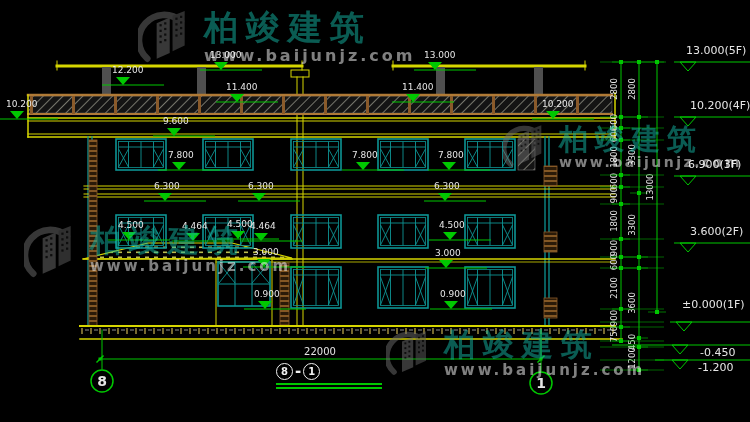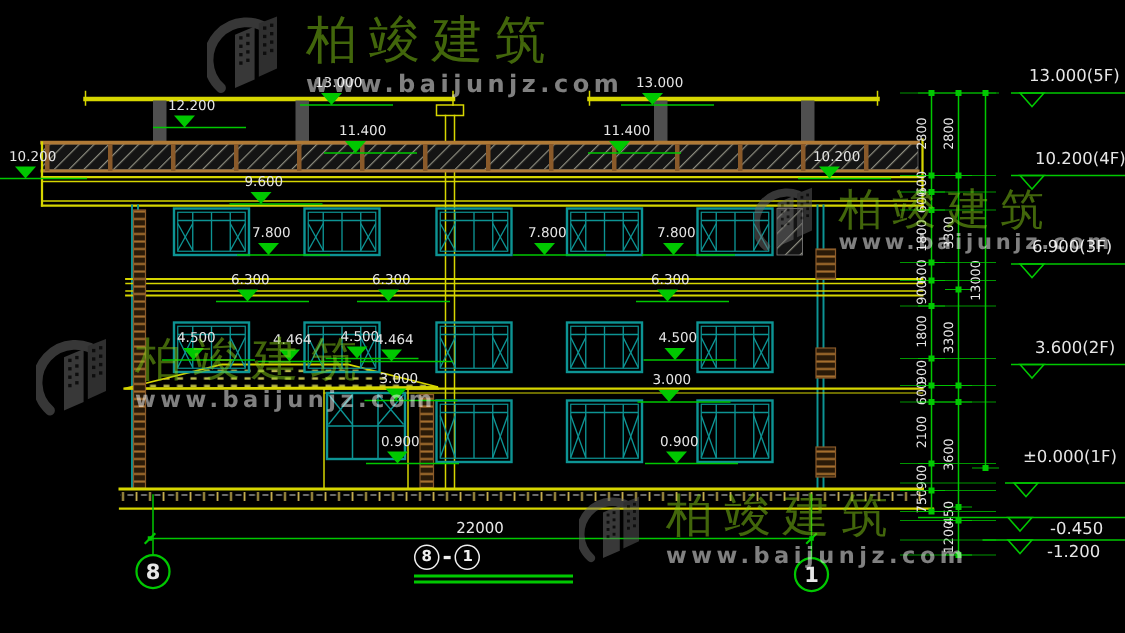--- a/index.html
+++ b/index.html
@@ -1,20 +1,20 @@
 <!DOCTYPE html>
 <html><head>
 <meta charset="utf-8">
 <style>
   html,body{margin:0;padding:0;background:#000;}
   .stage{position:relative;width:750px;height:422px;background:#000;overflow:hidden;
          font-family:"DejaVu Sans",sans-serif;}
   svg text{font-family:"DejaVu Sans",sans-serif;}
   .wm{position:absolute;display:flex;align-items:flex-start;gap:10px;opacity:.5;pointer-events:none;}
-  .wm .txt .brand{color:#84cc16;font-weight:normal;line-height:1.05;white-space:nowrap;}
+  .wm .txt .brand{color:#14b8a6;font-weight:bold;line-height:1.05;white-space:nowrap;}
   .wm .txt .url{color:#ffffff;font-weight:bold;white-space:nowrap;}
   .title-block{position:absolute;left:276px;top:362px;color:#f0f0f0;font-weight:bold;
                font-size:15px;display:flex;align-items:center;gap:2px;}
   .circ{display:inline-flex;align-items:center;justify-content:center;width:15px;height:15px;
         border:1.5px solid #f0f0f0;border-radius:50%;font-size:10px;font-weight:bold;flex:none;}
   .tname{letter-spacing:2px;white-space:nowrap;}
   .underlines{position:absolute;left:276px;top:383px;width:106px;}
   .underlines div{height:2px;background:#00c800;margin-bottom:2px;}
 </style>
 </head>

